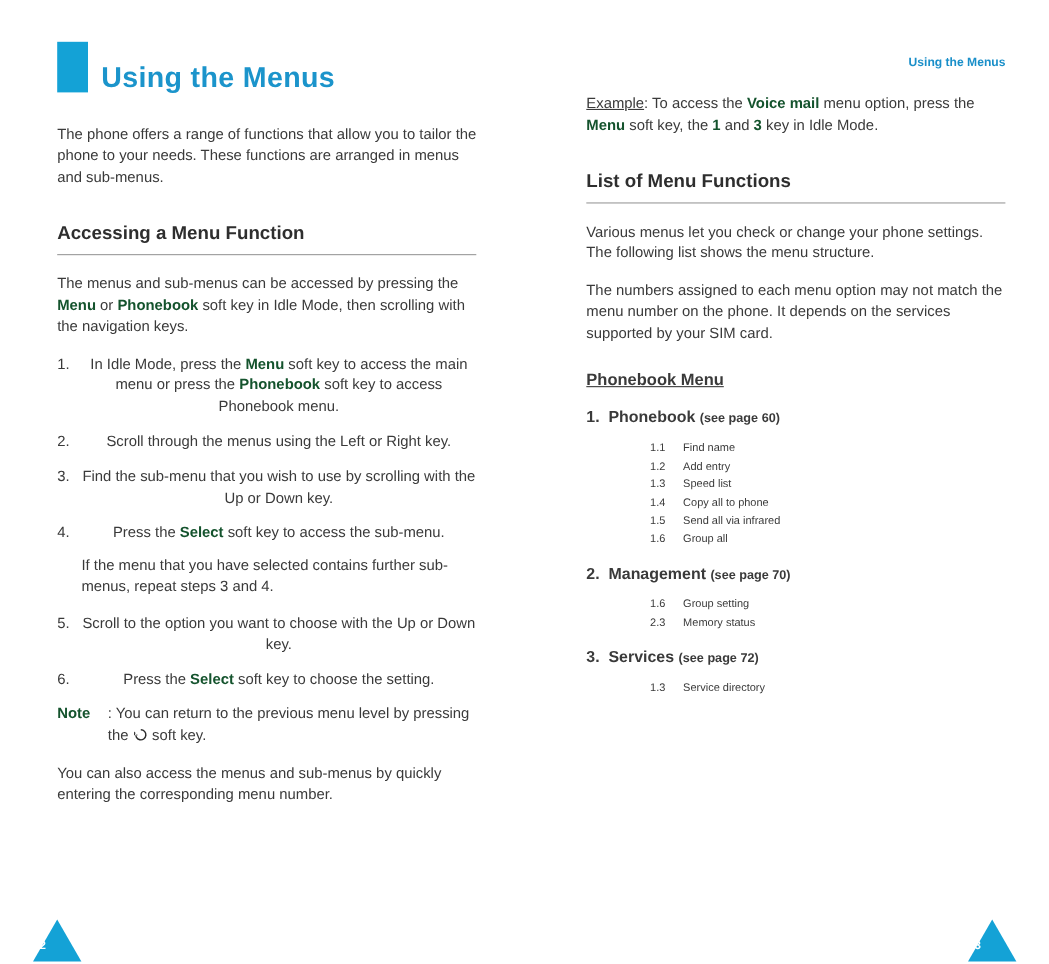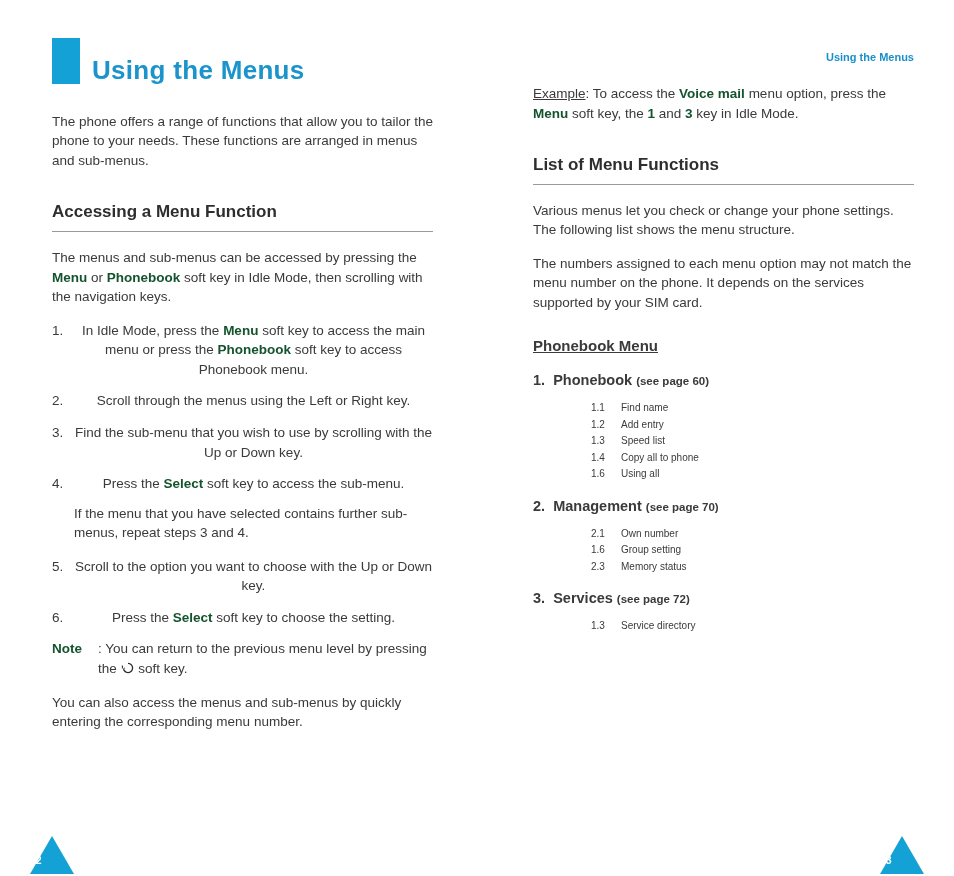--- a/index.html
+++ b/index.html
@@ -168,29 +168,29 @@
 
   <div class="menu-head">
     <span>1.</span>&nbsp;&nbsp;<span>Phonebook</span>
     <span class="see">(see page 60)</span>
   </div>
   <div class="menu-items">
     <div><span class="inum">1.1</span><span>Find name</span></div>
     <div><span class="inum">1.2</span><span>Add entry</span></div>
     <div><span class="inum">1.3</span><span>Speed list</span></div>
     <div><span class="inum">1.4</span><span>Copy all to phone</span></div>
-    <div><span class="inum">1.6</span><span>Using all</span></div>
+    <div><span class="inum">1.5</span><span>Send all via infrared</span></div>
+    <div><span class="inum">1.6</span><span>Group all</span></div>
   </div>
 
   <div class="menu-head">
     <span>2.</span>&nbsp;&nbsp;<span>Management</span>
     <span class="see">(see page 70)</span>
   </div>
   <div class="menu-items">
-    <div><span class="inum">2.1</span><span>Own number</span></div>
     <div><span class="inum">1.6</span><span>Group setting</span></div>
     <div><span class="inum">2.3</span><span>Memory status</span></div>
   </div>
 
   <div class="menu-head">
     <span>3.</span>&nbsp;&nbsp;<span>Services</span>
     <span class="see">(see page 72)</span>
   </div>
   <div class="menu-items">
     <div><span class="inum">1.3</span><span>Service directory</span></div>

